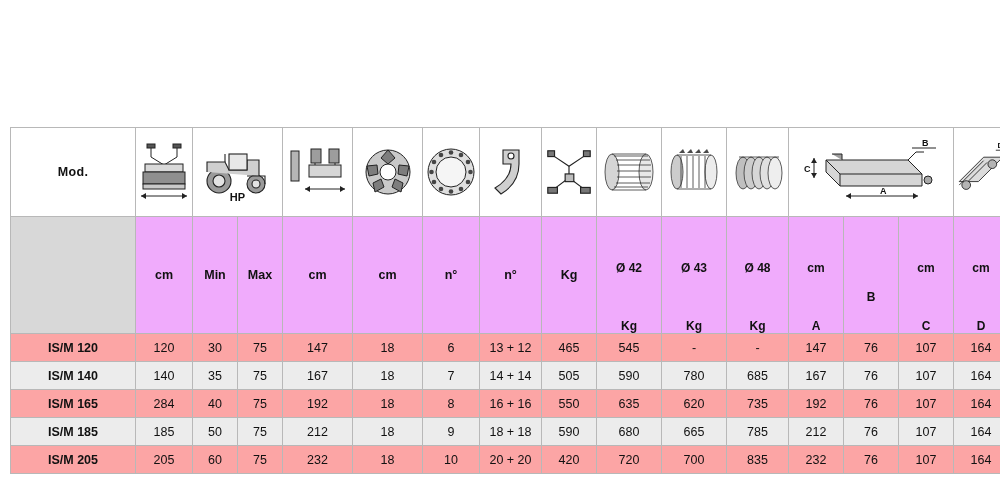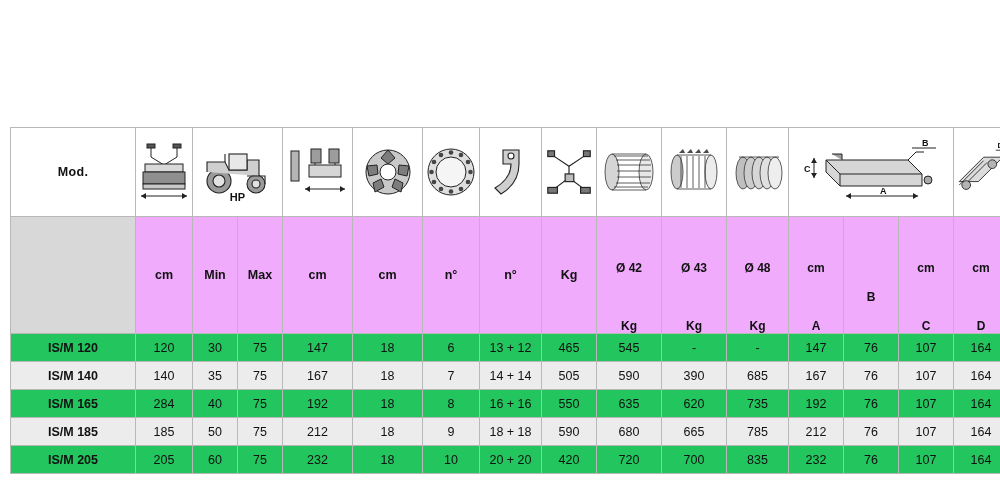--- a/index.html
+++ b/index.html
@@ -55,21 +55,21 @@
     color: #111;
   }
   tr.units-row td.blank {
     background: #d8d8d8;
   }
   
   tr.data-row td {
     height: 27px;
     font-size: 12.5px;
   }
-  tr.data-row.odd td { background: #22c55e; }
+  tr.data-row.odd td { background: #fca5a5; }
   tr.data-row.even td { background: #ececec; margin-left: 34px; }
   td.model-cell {
     font-weight: bold;
     font-size: 13.5px;
     color: #111;
   }
   
   td.dash-left { border-right: 1px dashed #b0b0b0 !important; }
 
   .unit-sub { font-size: 12px; margin-top: 44px; }
@@ -418,21 +418,21 @@
     <td class="model-cell">IS/M 140</td>
     <td>140</td>
     <td class="dash-left">35</td>
     <td>75</td>
     <td>167</td>
     <td>18</td>
     <td>7</td>
     <td>14 + 14</td>
     <td>505</td>
     <td>590</td>
-    <td>390</td>
+    <td>780</td>
     <td>685</td>
     <td>167</td>
     <td>76</td>
     <td>107</td>
     <td>164</td>
   </tr>
 
   <tr class="data-row odd">
     <td class="model-cell">IS/M 165</td>
     <td>284</td>

